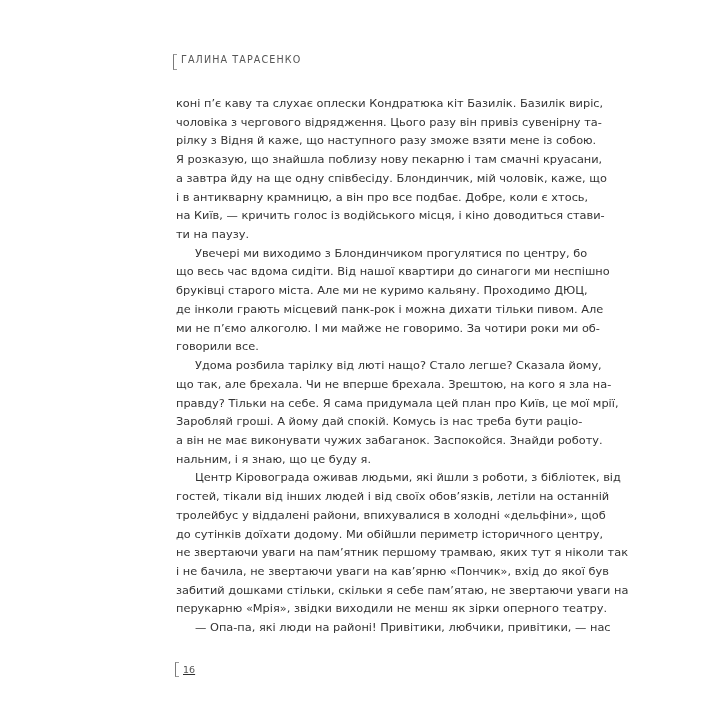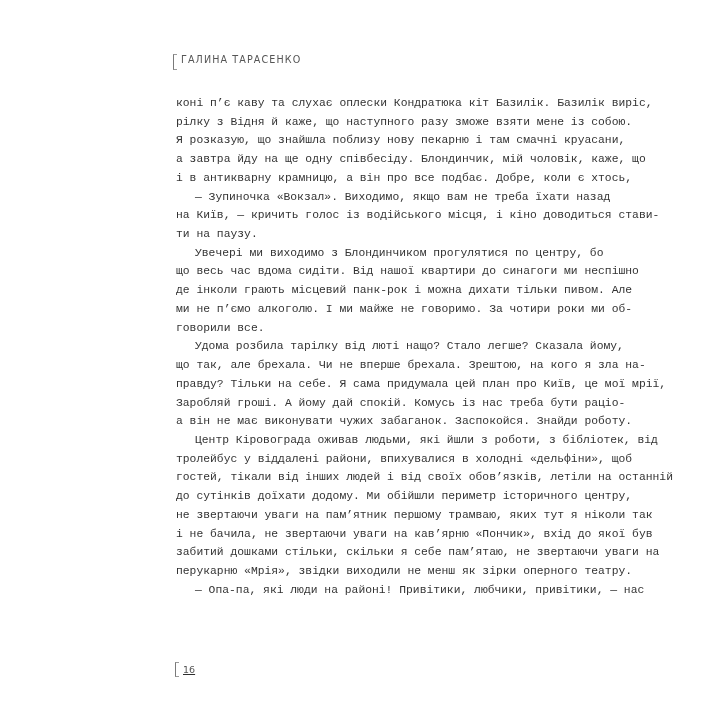--- a/index.html
+++ b/index.html
@@ -17,60 +17,62 @@
     box-sizing: border-box; margin-right: 4px;
   }
   .head-text {
     font-size: 9.6px; letter-spacing: 1.1px; color: #555; text-transform: uppercase;
   }
   .body-text {
     position: absolute; left: 176px; top: 94px; width: 380px;
     font-size: 11.35px; line-height: 18.72px; color: #333;
     text-align: justify; hyphens: manual;
   }
-  .line { display: block; text-align: justify; text-align-last: justify; white-space: nowrap; font-family: Liberation Mono, monospace; }
+  .line { display: block; text-align: justify; text-align-last: justify; white-space: nowrap; }
   .line.last { text-align-last: left; }
   .line.ind { padding-left: 19px; }
   .folio {
     position: absolute; left: 175px; top: 661px; height: 16px;
     display: flex; align-items: center; text-decoration: underline;
   }
   .folio .bracket { height: 15px; }
   .folio-num { font-size: 9.5px; color: #555; }
 </style>
 </head>
 <body>
 
 <div class="running-head">
   <span class="bracket"></span>
   <span class="head-text">Галина Тарасенко</span>
 </div>
 
 <div class="body-text" id="body">
     <span class="line">коні п’є каву та слухає оплески Кондратюка кіт Базилік. Базилік виріс,</span>
+    <span class="line">чоловіка з чергового відрядження. Цього разу він привіз сувенірну та-</span>
     <span class="line">рілку з Відня й каже, що наступного разу зможе взяти мене із собою.</span>
     <span class="line">Я розказую, що знайшла поблизу нову пекарню і там смачні круасани,</span>
     <span class="line">а завтра йду на ще одну співбесіду. Блондинчик, мій чоловік, каже, що</span>
     <span class="line">і в антикварну крамницю, а він про все подбає. Добре, коли є хтось,</span>
-    <span class="line ind">— Зупиночка «Вокзал». Виходимо, якщо вам не треба їхати назад</span>
     <span class="line">на Київ, — кричить голос із водійського місця, і кіно доводиться стави-</span>
     <span class="line last">ти на паузу.</span>
     <span class="line ind">Увечері ми виходимо з Блондинчиком прогулятися по центру, бо</span>
     <span class="line">що весь час вдома сидіти. Від нашої квартири до синагоги ми неспішно</span>
+    <span class="line">бруківці старого міста. Але ми не куримо кальяну. Проходимо ДЮЦ,</span>
     <span class="line">де інколи грають місцевий панк-рок і можна дихати тільки пивом. Але</span>
     <span class="line">ми не п’ємо алкоголю. І ми майже не говоримо. За чотири роки ми об-</span>
     <span class="line last">говорили все.</span>
     <span class="line ind">Удома розбила тарілку від люті нащо? Стало легше? Сказала йому,</span>
     <span class="line">що так, але брехала. Чи не вперше брехала. Зрештою, на кого я зла на-</span>
     <span class="line">правду? Тільки на себе. Я сама придумала цей план про Київ, це мої мрії,</span>
     <span class="line">Заробляй гроші. А йому дай спокій. Комусь із нас треба бути раціо-</span>
     <span class="line">а він не має виконувати чужих забаганок. Заспокойся. Знайди роботу.</span>
+    <span class="line last">нальним, і я знаю, що це буду я.</span>
     <span class="line ind">Центр Кіровограда оживав людьми, які йшли з роботи, з бібліотек, від</span>
+    <span class="line">гостей, тікали від інших людей і від своїх обов’язків, летіли на останній</span>
     <span class="line">тролейбус у віддалені райони, впихувалися в холодні «дельфіни», щоб</span>
-    <span class="line">гостей, тікали від інших людей і від своїх обов’язків, летіли на останній</span>
     <span class="line">до сутінків доїхати додому. Ми обійшли периметр історичного центру,</span>
     <span class="line">не звертаючи уваги на пам’ятник першому трамваю, яких тут я ніколи так</span>
     <span class="line">і не бачила, не звертаючи уваги на кав’ярню «Пончик», вхід до якої був</span>
     <span class="line">забитий дошками стільки, скільки я себе пам’ятаю, не звертаючи уваги на</span>
     <span class="line last">перукарню «Мрія», звідки виходили не менш як зірки оперного театру.</span>
     <span class="line ind">— Опа-па, які люди на районі! Привітики, любчики, привітики, — нас</span>
   </div>
 
 <div class="folio">
   <span class="bracket"></span>

